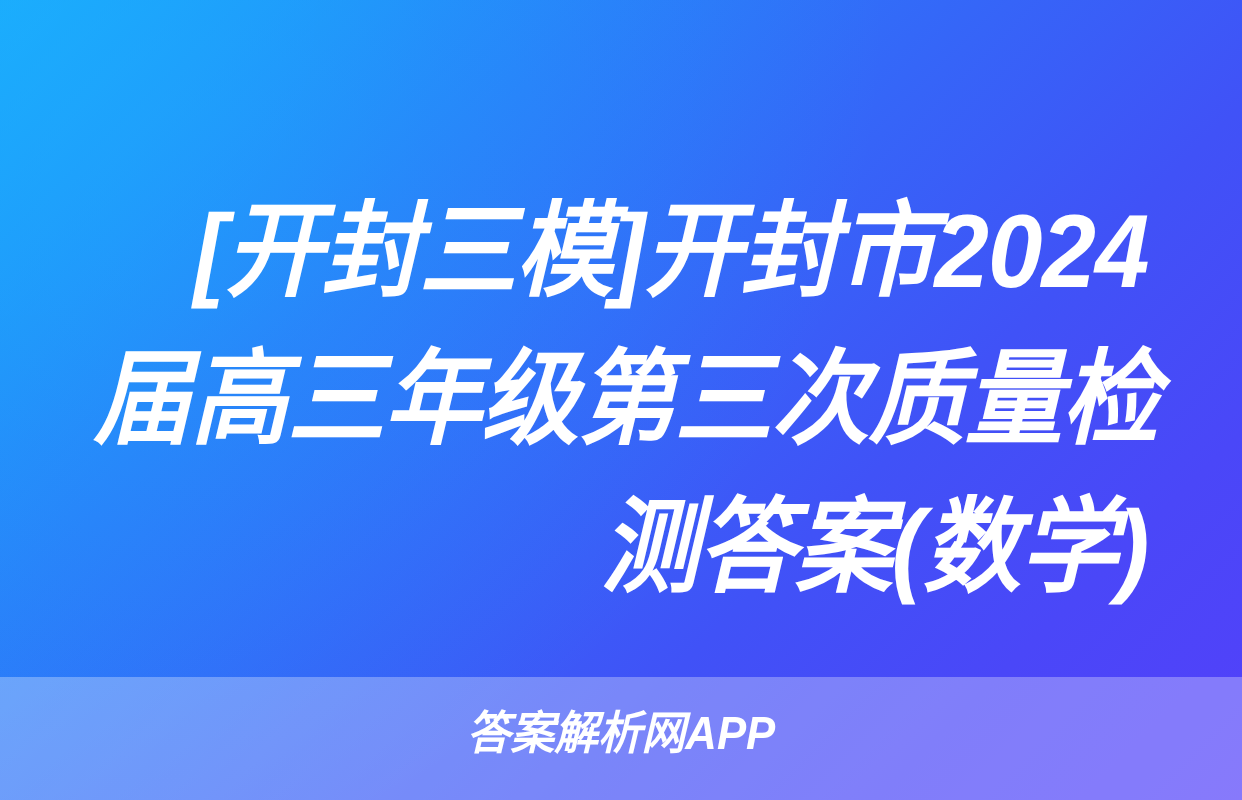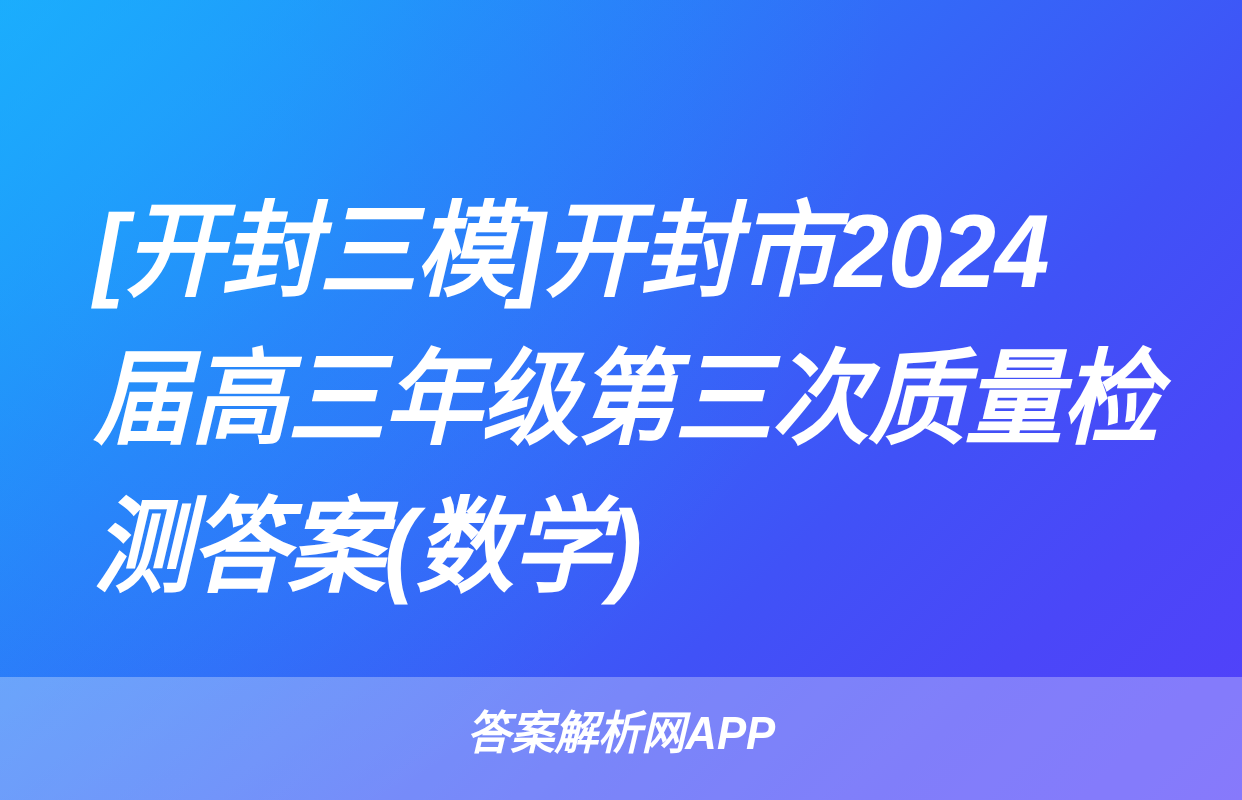--- a/index.html
+++ b/index.html
@@ -39,21 +39,21 @@
     pointer-events: none;
   }
 
   
   .title-block {
     position: absolute;
     left: 0;
     right: 0;
     top: 178px;
     z-index: 3;
-    text-align: left;
+    text-align: right;
     padding: 0 60px;
     box-sizing: border-box;
   }
 
   .title-line {
     display: block;
     color: #ffffff;
     font-size: 104px;
     line-height: 148px;
     font-weight: 700;

